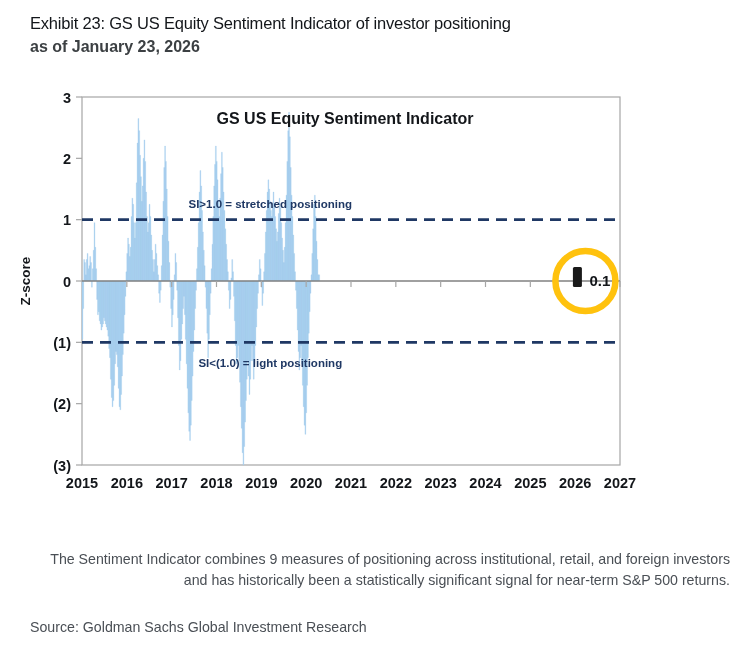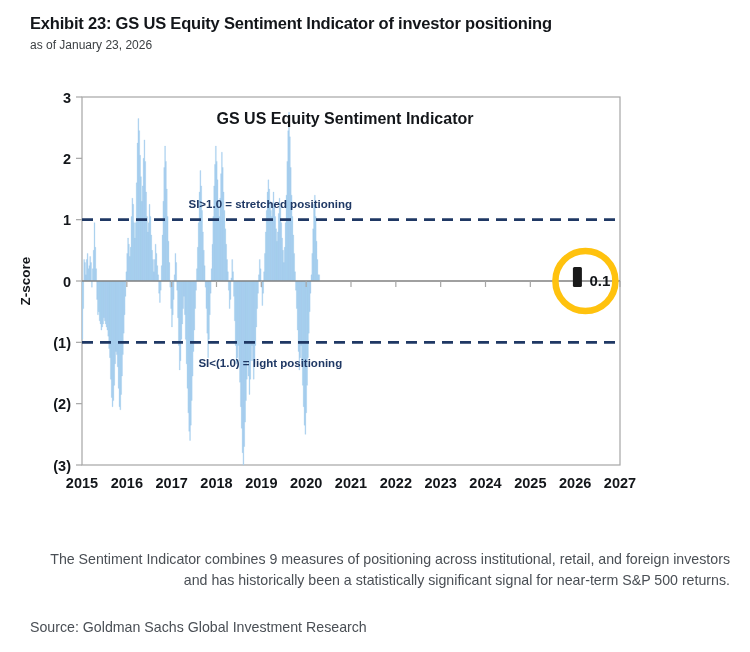--- a/index.html
+++ b/index.html
@@ -6,26 +6,26 @@
   body{
     width:750px;height:652px;
     background:#ffffff;
     font-family:"Liberation Sans", sans-serif;
     color:#1a1a1a;
     overflow:hidden;
     position:relative;
   }
   #exhibit-title{
     position:absolute;left:30px;top:14px;
-    font-size:16.5px;font-weight:bold;color:#13161a;
+    font-size:16.5px;font-weight:normal;color:#13161a;
     letter-spacing:-0.2px;white-space:nowrap;
   }
   #exhibit-subtitle{
     position:absolute;left:30px;top:38px;
-    font-size:12px;font-weight:normal;color:#3c4043;
+    font-size:16px;font-weight:bold;color:#3c4043;
     white-space:nowrap;
   }
   #chart-area{
     position:absolute;left:0;top:0;width:750px;height:510px;
   }
   #chart-svg{display:block;}
   #footer-note{
     position:absolute;left:30px;top:549px;width:700px;
     font-size:14.2px;line-height:20.5px;color:#4a4f55;text-align:right;
   }

